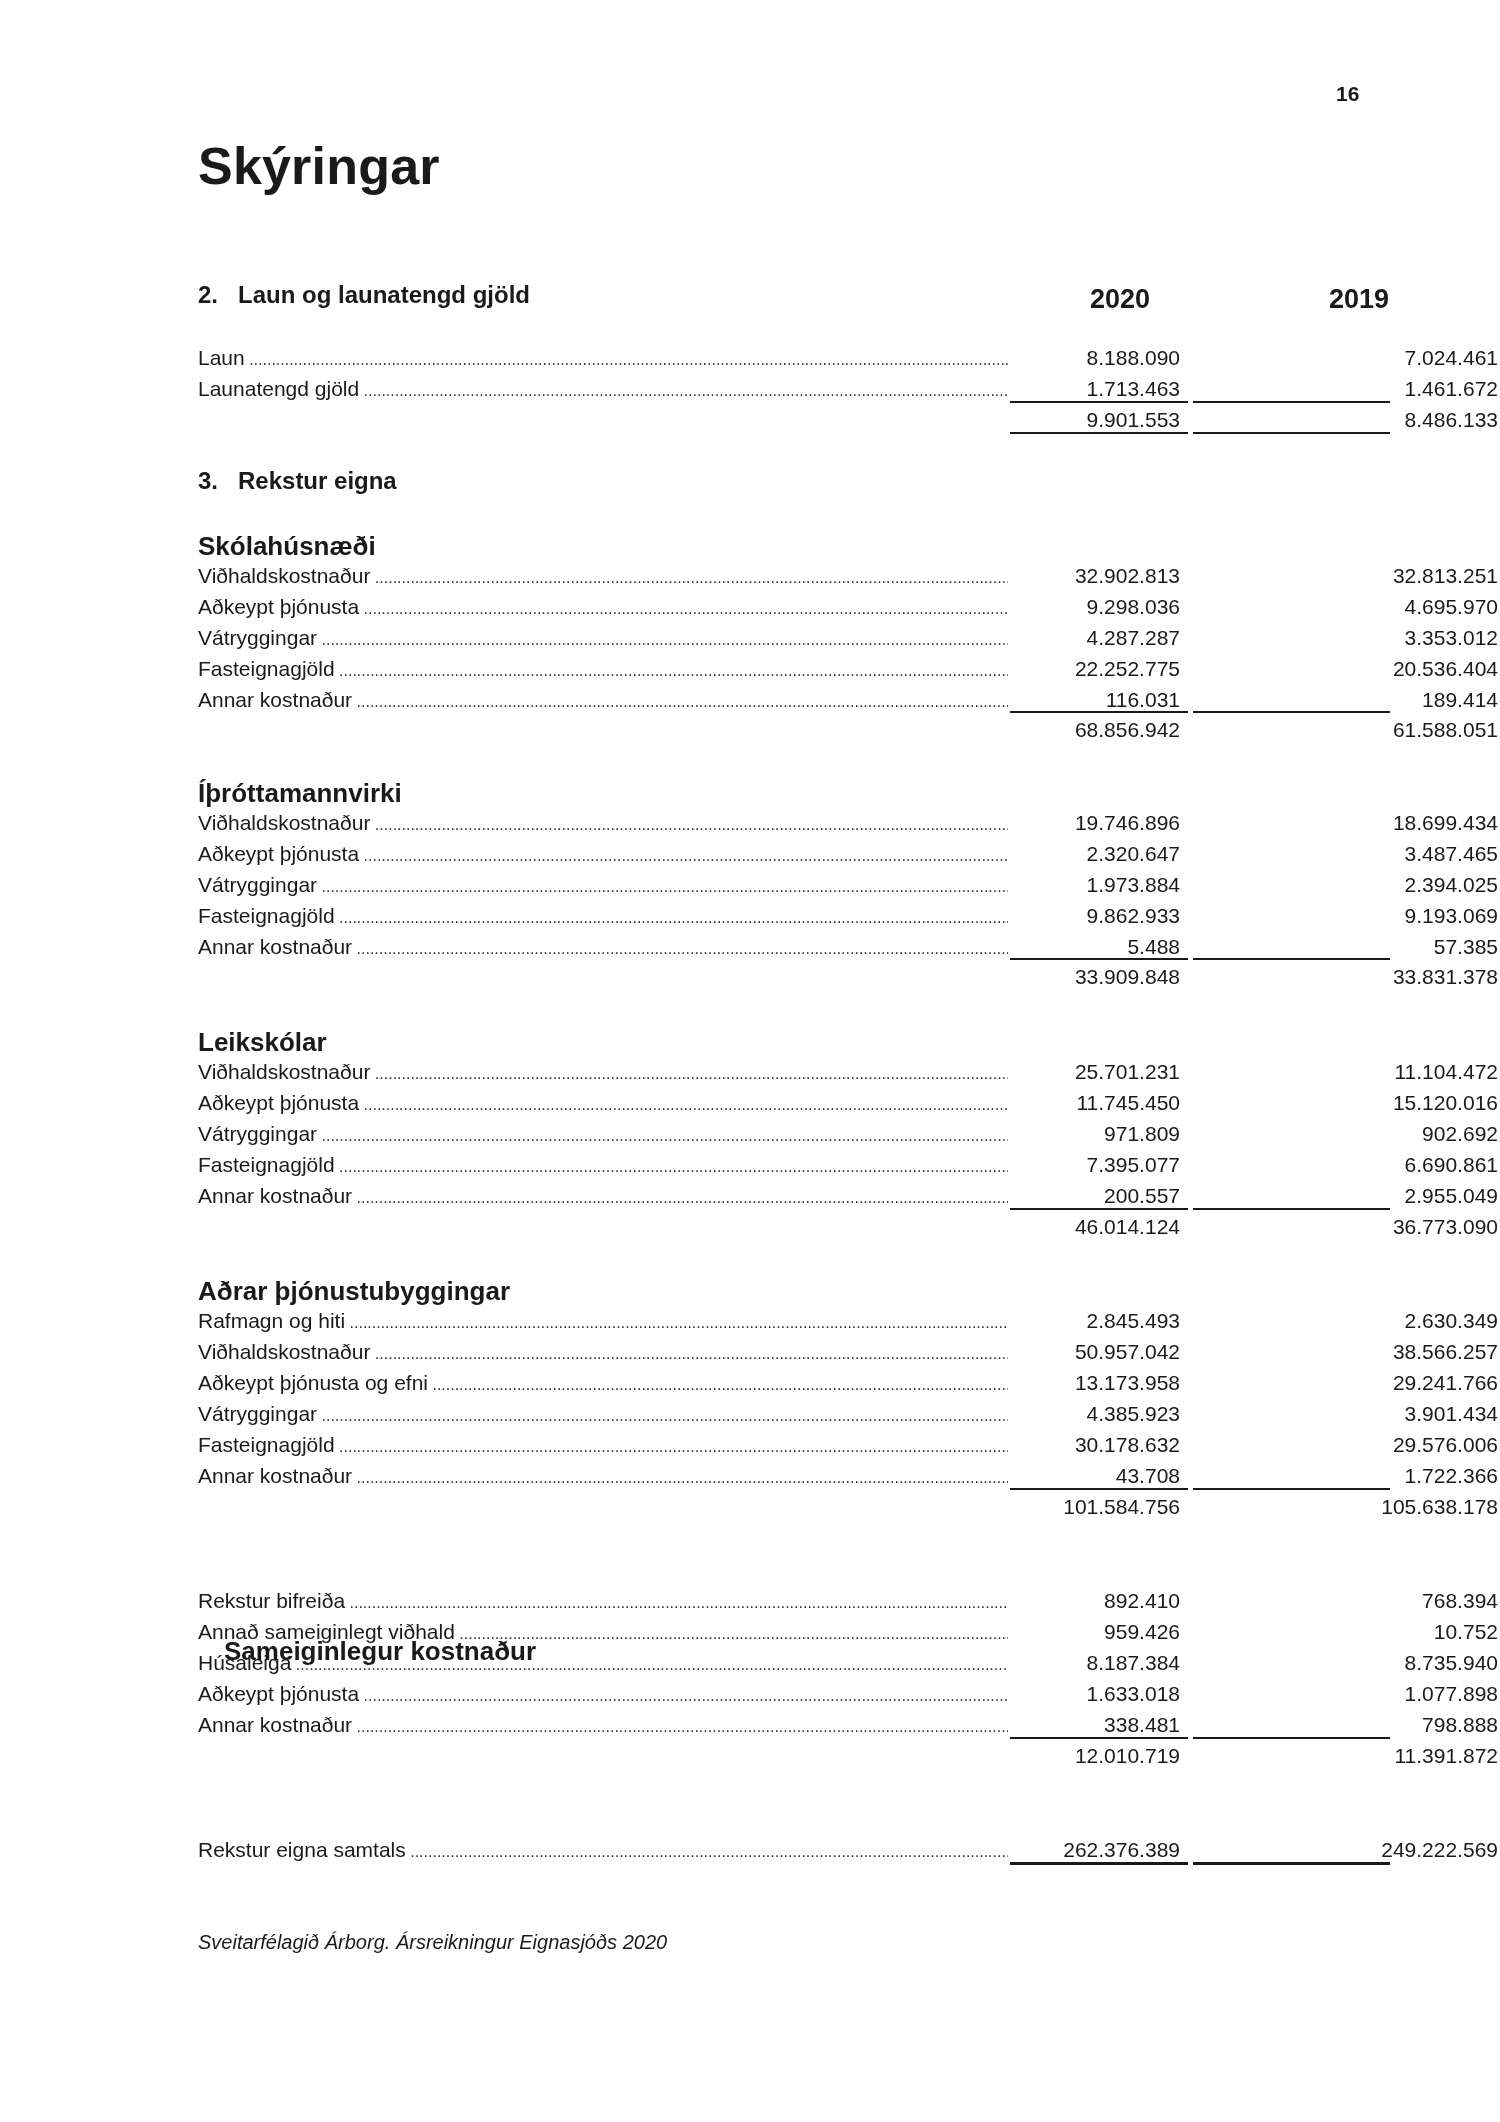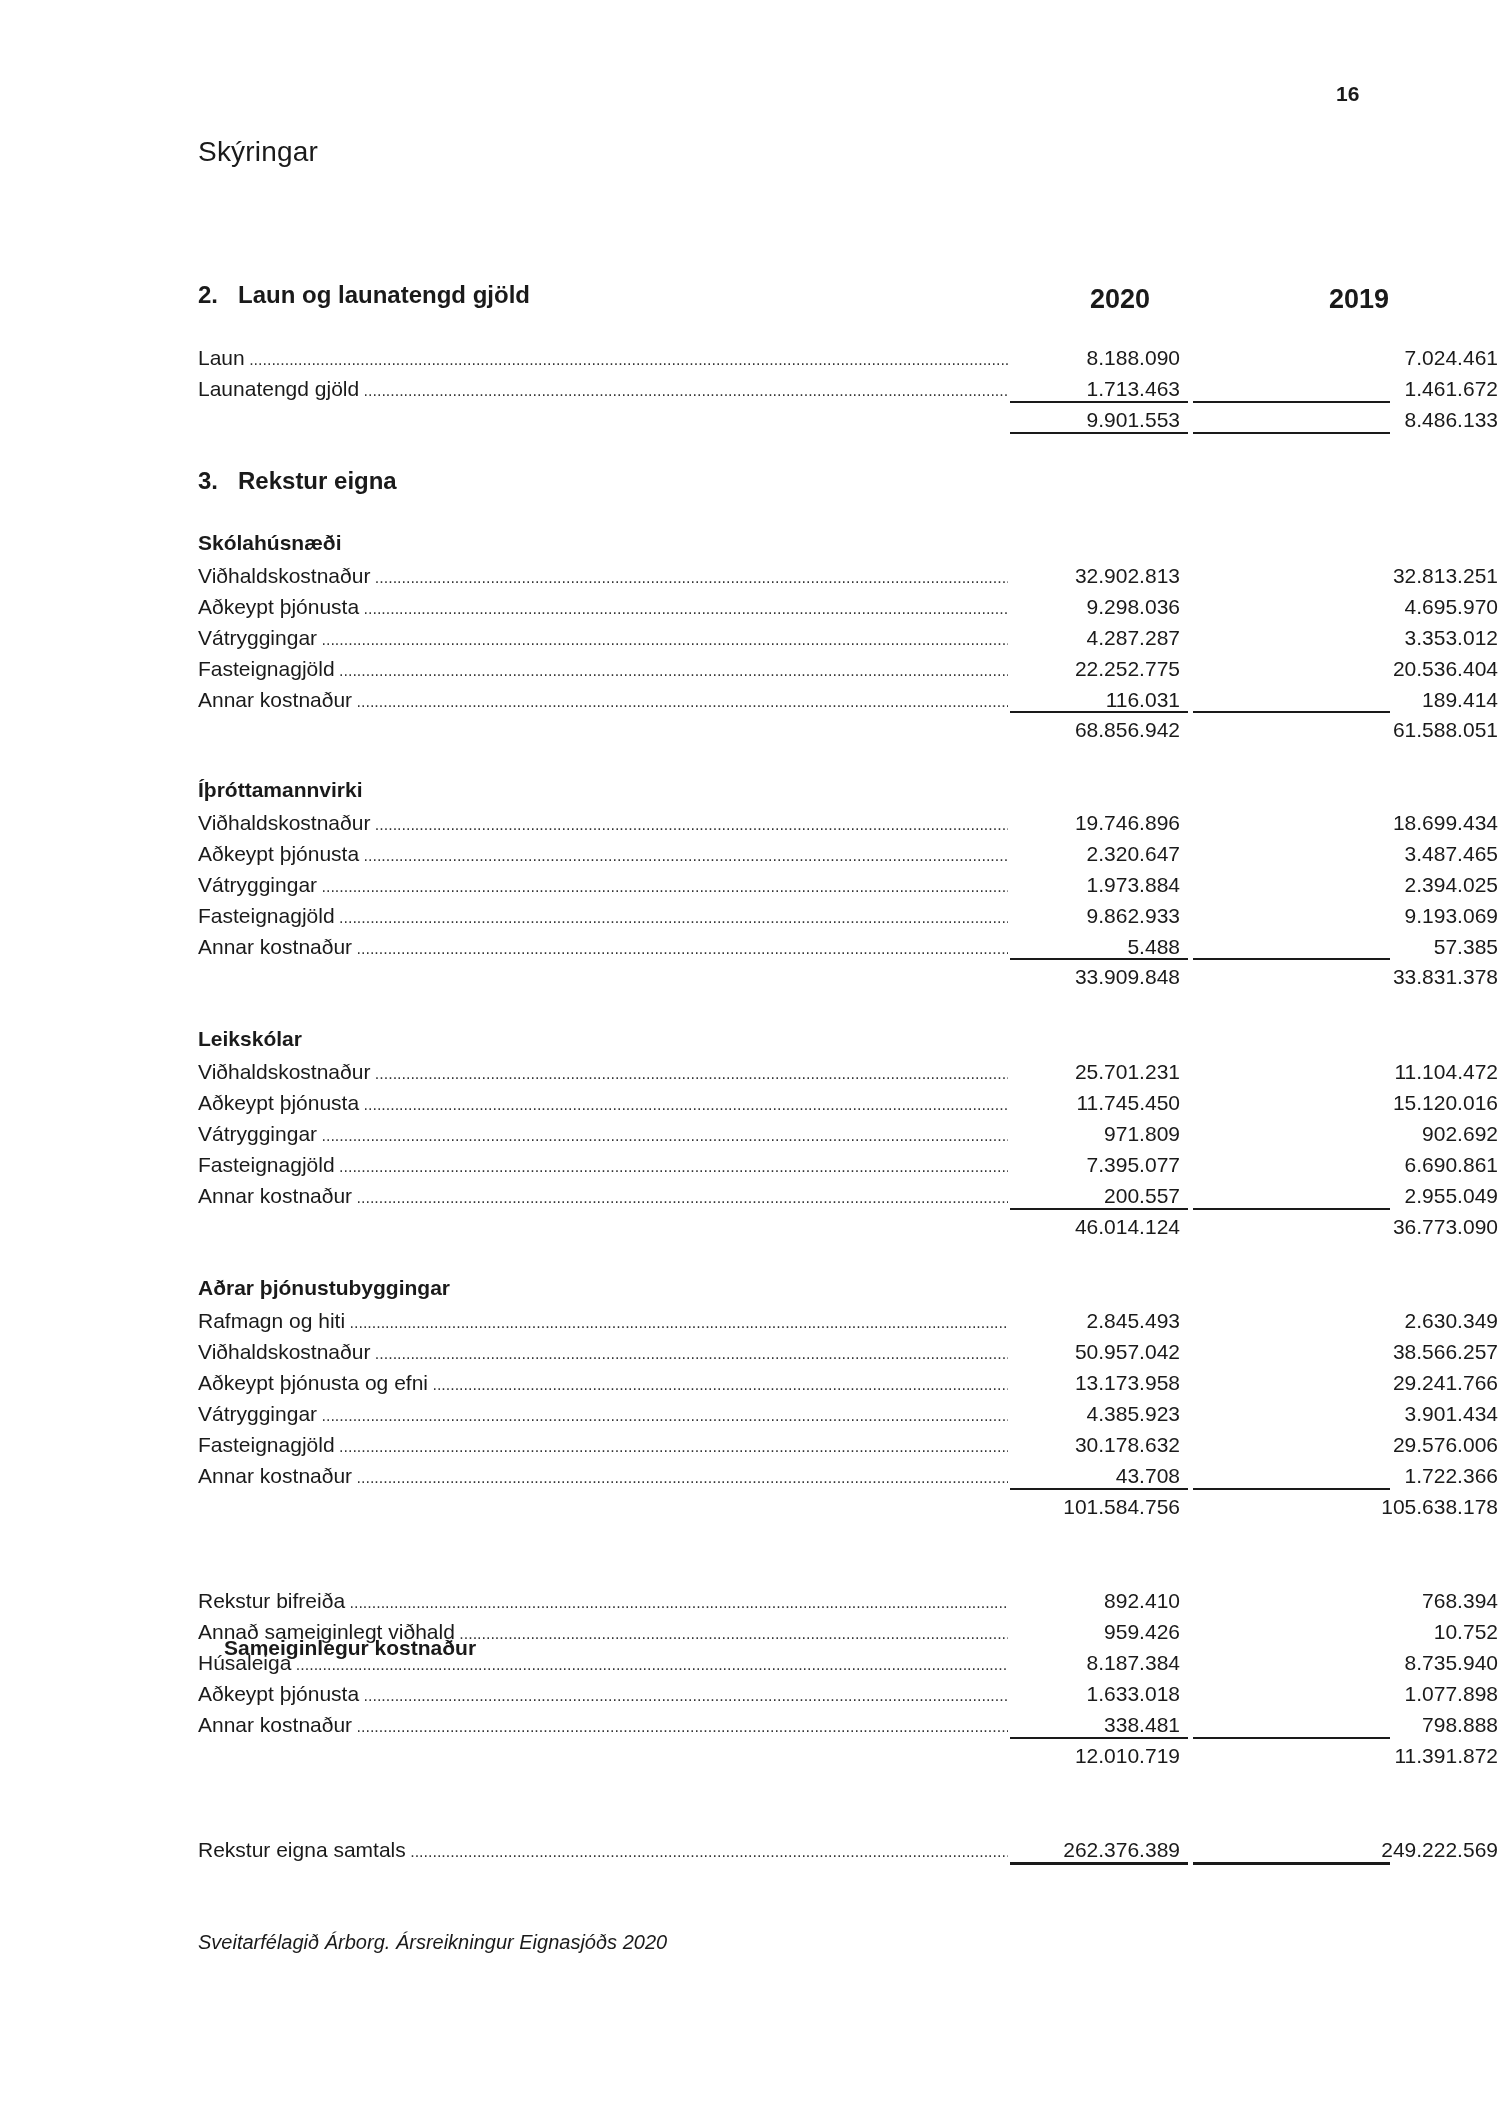--- a/index.html
+++ b/index.html
@@ -6,34 +6,34 @@
   body {
     width: 1500px; height: 2122px; position: relative; overflow: hidden;
     font-family: "Liberation Sans", sans-serif; color: #1a1a1a;
   }
   .page-number {
     position: absolute; left: 1336px; top: 82px;
     font-size: 21px; font-weight: bold;
   }
   .page-title {
     position: absolute; left: 198px; top: 136px;
-    font-size: 28px; font-weight: normal; letter-spacing: 0.2px; text-align: right;
+    font-size: 52px; font-weight: bold; letter-spacing: 0.2px; text-align: right;
   }
   .note-heading {
     position: absolute; left: 198px;
     font-size: 24px; font-weight: bold;
   }
   .note-heading .num { display: inline-block; width: 40px; }
   .year-head {
     position: absolute; font-size: 27px; font-weight: bold;
     width: 180px; text-align: right;
   }
   .sub-heading {
     position: absolute; left: 198px;
-    font-size: 21px; font-weight: bold;
+    font-size: 26px; font-weight: bold;
   }
   .row {
     position: absolute; left: 198px; height: 30px;
     font-size: 21px; line-height: 30px;
   }
   .row .label {
     position: absolute; left: 0; top: 0; width: 810px;
     white-space: nowrap; overflow: hidden;
   }
   .row .label::after {

